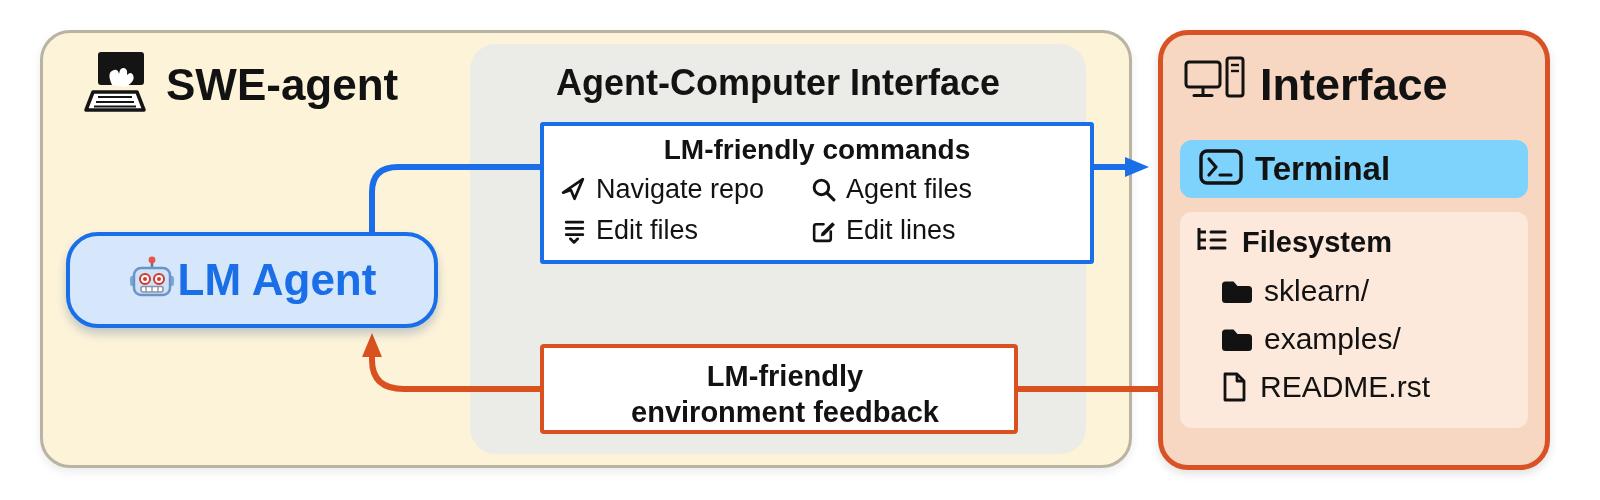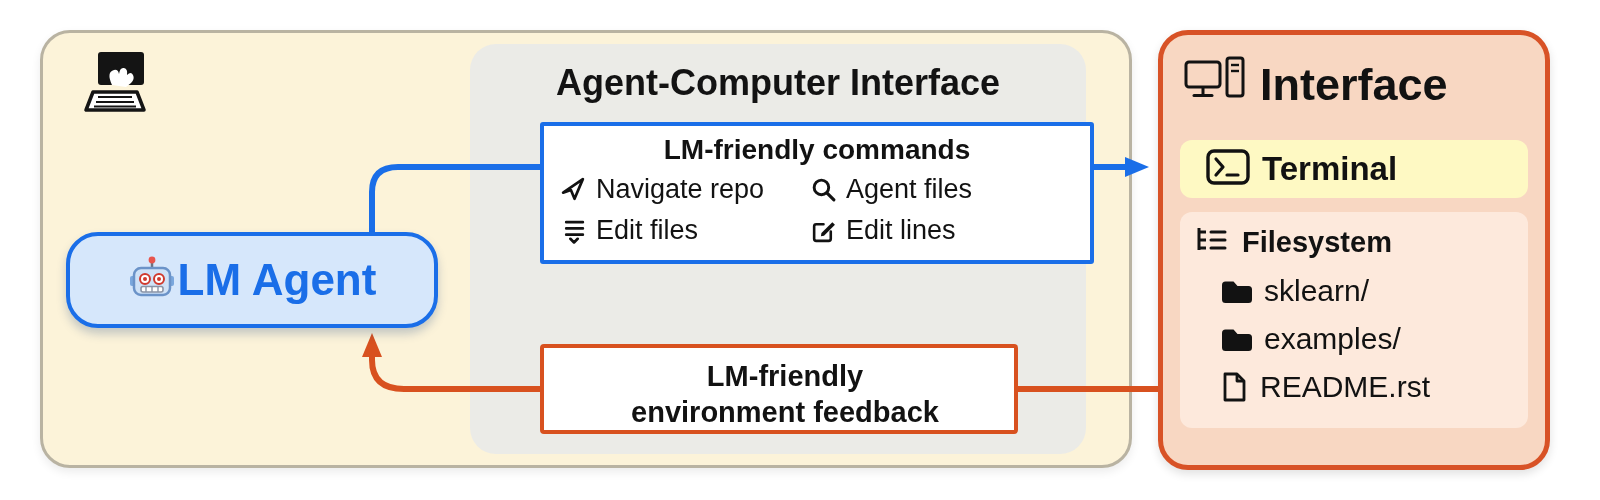--- a/index.html
+++ b/index.html
@@ -92,22 +92,22 @@
 
   
   .computer-header {
     position: absolute; left: 1184px; top: 56px;
     display: flex; align-items: center; gap: 14px; z-index: 3;
   }
   .computer-title { font-size: 45px; font-weight: 700; }
 
   .terminal-box {
     position: absolute; left: 1180px; top: 140px; width: 348px; height: 58px;
-    background: #fef9c3; border-radius: 12px;
-    display: flex; align-items: center; gap: 12px; padding-left: 26px;
+    background: #7dd3fc; border-radius: 12px;
+    display: flex; align-items: center; gap: 12px; padding-left: 19px;
     z-index: 3;
   }
   .terminal-label { font-size: 33px; font-weight: 700; }
 
   .filesystem-box {
     position: absolute; left: 1180px; top: 212px; width: 348px; height: 216px;
     background: #fde9dc; border-radius: 12px;
     padding: 12px 0 0 14px;
     z-index: 3;
   }
@@ -148,20 +148,21 @@
 
   <div class="swe-header">
     <span>
       <svg width="70" height="66" viewBox="0 0 70 66">
         <rect x="18" y="2" width="46" height="33" rx="3" fill="#141414"></rect>
         <path d="M32 35 q-6 -13 2 -15 q4 -1 5 4 q1 -7 5 -6 q4 1 3 7 q4 -4 6 0 q2 4 -2 8 l-5 4 z" fill="#ffffff"></path>
         <path d="M6 60 L64 60 L57 42 L13 42 Z" fill="#ffffff" stroke="#141414" stroke-width="3.5" stroke-linejoin="round"></path>
         <path d="M18 47 h34 M16 52 h38 M14 56.5 h42" stroke="#141414" stroke-width="2"></path>
       </svg>
     </span>
+    <span class="swe-title">SWE-agent</span>
   </div>
 
   <div class="lm-agent">
     <span>
       <svg width="48" height="46" viewBox="0 0 48 46">
         <line x1="24" y1="6" x2="24" y2="13" stroke="#6b7280" stroke-width="2.5"></line>
         <circle cx="24" cy="5" r="3.4" fill="#e8554d"></circle>
         <rect x="2" y="21" width="5" height="10" rx="2" fill="#7aa7dd"></rect>
         <rect x="41" y="21" width="5" height="10" rx="2" fill="#7aa7dd"></rect>
         <rect x="6" y="13" width="36" height="27" rx="7" fill="#cfe2f7" stroke="#6b93c8" stroke-width="2.5"></rect>

